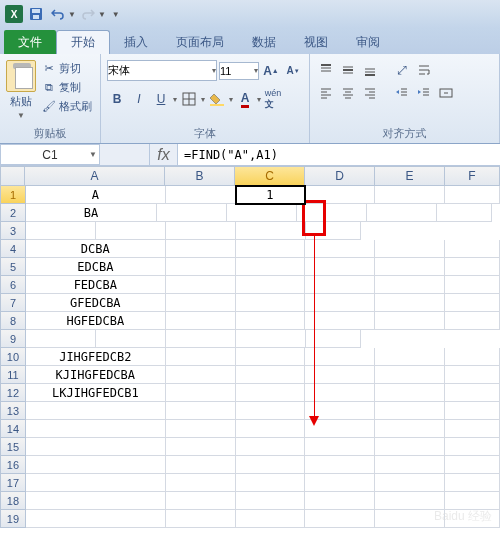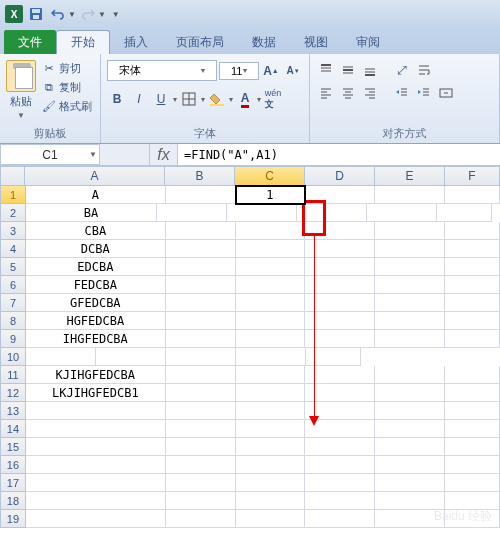--- a/index.html
+++ b/index.html
@@ -29,21 +29,21 @@
 .paste-icon { width: 30px; height: 32px; background: #f9e8b8; border: 1px solid #c8a84a; border-radius: 2px; position: relative; }
 .paste-icon::before { content: ''; position: absolute; top: 2px; left: 6px; width: 18px; height: 6px; background: #b8b8b8; border-radius: 2px; }
 .paste-icon::after { content: ''; position: absolute; bottom: 2px; right: 2px; width: 16px; height: 20px; background: #fff; border: 1px solid #aaa; }
 .paste-label { font-size: 11px; color: #3b5785; }
 .clipboard-right { display: flex; flex-direction: column; gap: 2px; padding-top: 4px; }
 .mini-btn { display: flex; align-items: center; gap: 3px; font-size: 11px; color: #3b5785; padding: 1px 2px; }
 .mini-icon { width: 14px; height: 14px; display: flex; align-items: center; justify-content: center; }
 
 .font-top { display: flex; gap: 2px; align-items: center; margin-bottom: 4px; }
 .font-bottom { display: flex; gap: 2px; align-items: center; }
-.combo { background: #fff; border: 1px solid #a6b8d0; font-size: 11px; padding: 2px 11px; display: flex; align-items: center; justify-content: space-between; }
+.combo { background: #fff; border: 1px solid #a6b8d0; font-size: 11px; padding: 2px 0; display: flex; align-items: center; justify-content: space-between; }
 .combo-font { width: 110px; }
 .combo-size { width: 40px; }
 .rb-btn { width: 20px; height: 20px; border: 1px solid transparent; display: flex; align-items: center; justify-content: center; font-size: 12px; color: #3b5785; }
 
 .align-group .group-body { flex-direction: column; gap: 3px; padding-top: 4px; }
 .align-row { display: flex; gap: 2px; }
 
 
 .formula-row { height: 22px; background: #e9eef6; border-bottom: 1px solid #b8c8de; display: flex; align-items: stretch; }
 .name-box { width: 100px; background: #fff; border: 1px solid #b8c8de; font-size: 12px; display: flex; align-items: center; justify-content: center; color: #333; position: relative; }
@@ -316,21 +316,20 @@
         <div class="row-h">2</div>
         <div class="cell col-A" style="width: 131px;">BA</div>
         <div class="cell col-B" style="width: 70px;"></div>
         <div class="cell col-C" style="width: 70px;"></div>
         <div class="cell col-D" style="width: 70px;"></div>
         <div class="cell col-E" style="width: 70px;"></div>
         <div class="cell col-F" style="width: 55px;"></div>
       </div>
       <div class="row">
         <div class="row-h">3</div>
-        <div class="cell col-A" style="width: 140px;">CBA</div>
         <div class="cell col-B" style="width: 70px;"></div>
         <div class="cell col-C" style="width: 70px;"></div>
         <div class="cell col-D" style="width: 70px;"></div>
         <div class="cell col-E" style="width: 70px;"></div>
         <div class="cell col-F" style="width: 55px;"></div>
       </div>
       <div class="row">
         <div class="row-h">4</div>
         <div class="cell col-A" style="width: 140px;">DCBA</div>
         <div class="cell col-B" style="width: 70px;"></div>
@@ -370,29 +369,29 @@
         <div class="row-h">8</div>
         <div class="cell col-A" style="width: 140px;">HGFEDCBA</div>
         <div class="cell col-B" style="width: 70px;"></div>
         <div class="cell col-C" style="width: 70px;"></div>
         <div class="cell col-D" style="width: 70px;"></div>
         <div class="cell col-E" style="width: 70px;"></div>
         <div class="cell col-F" style="width: 55px;"></div>
       </div>
       <div class="row">
         <div class="row-h">9</div>
-        <div class="cell col-A" style="width: 140px;">IHGFEDCBA</div>
         <div class="cell col-B" style="width: 70px;"></div>
         <div class="cell col-C" style="width: 70px;"></div>
         <div class="cell col-D" style="width: 70px;"></div>
         <div class="cell col-E" style="width: 70px;"></div>
         <div class="cell col-F" style="width: 55px;"></div>
       </div>
       <div class="row">
         <div class="row-h">10</div>
+        <div class="cell col-A" style="width: 140px;">JIHGFEDCB2</div>
         <div class="cell col-B" style="width: 70px;"></div>
         <div class="cell col-C" style="width: 70px;"></div>
         <div class="cell col-D" style="width: 70px;"></div>
         <div class="cell col-E" style="width: 70px;"></div>
         <div class="cell col-F" style="width: 55px;"></div>
       </div>
       <div class="row">
         <div class="row-h">11</div>
         <div class="cell col-A" style="width: 140px;">KJIHGFEDCBA</div>
         <div class="cell col-B" style="width: 70px;"></div>

